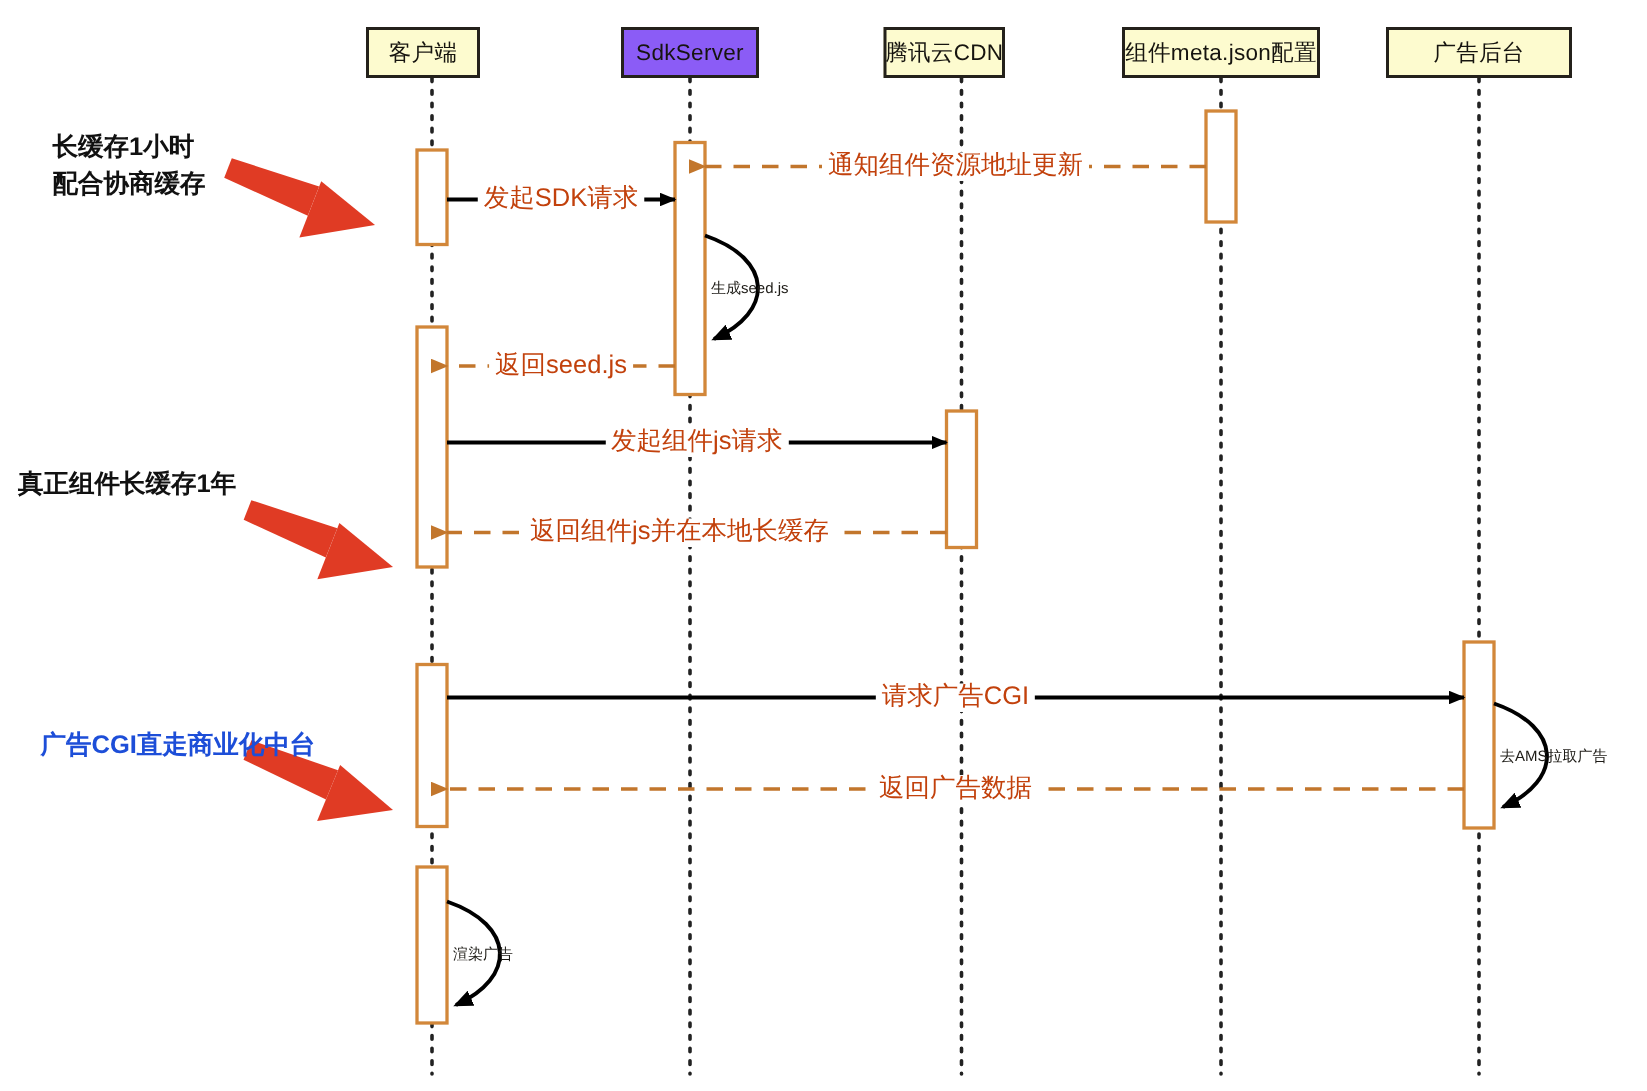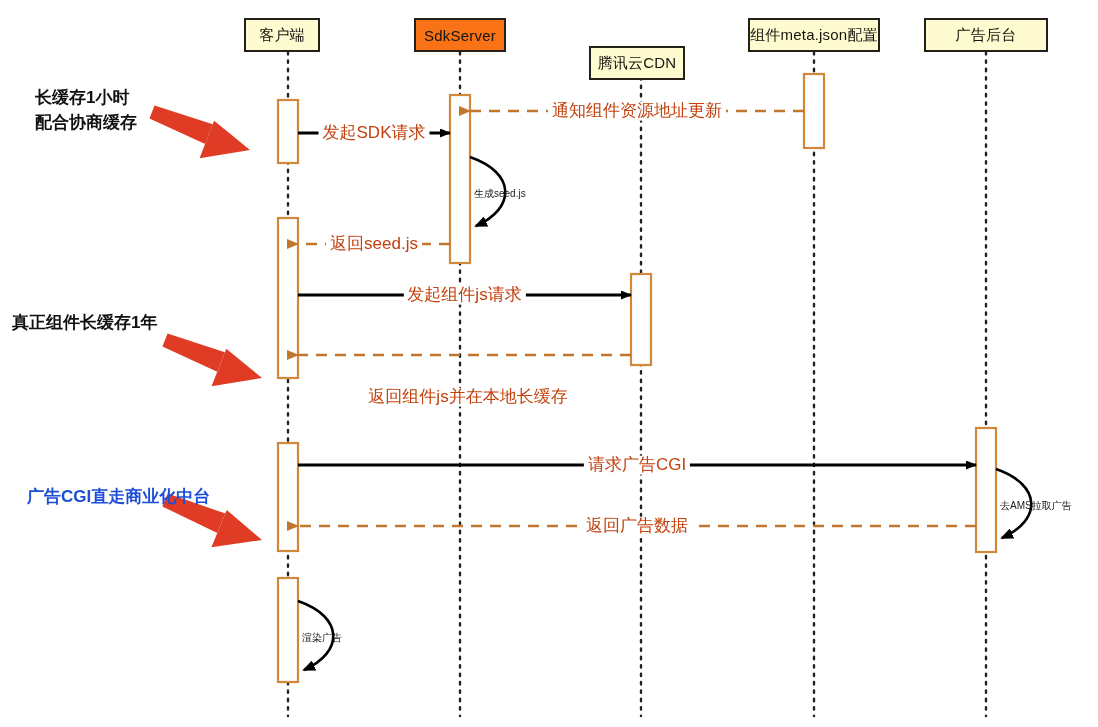--- a/index.html
+++ b/index.html
@@ -123,40 +123,40 @@
         <path d="M162.44667125123817,346.51770759552363 L217.20155913356592,371.7270664010682 L224.8615453798514,352.1739436144974 L167.55332874876183,333.48229240447637 Z" fill="#e03b24"></path>
         <path d="M262,378 L211.5477597613076,386.15913321972766 L226.24763812917928,348.6357594912131 Z" fill="#e03b24"></path>
         <path d="M162.33139622844396,506.4713641460234 L217.31994828194755,532.9329653692542 L225.32575959661565,513.5188729311841 L167.66860377155604,493.5286358539766 Z" fill="#e03b24"></path>
         <path d="M262,540 L211.41089707350204,547.2624145497346 L226.77443021546034,510.0058466804857 Z" fill="#e03b24"></path>
       </g>
   </svg>
   <div id="actor-layer">
       <div class="actor-box" style="left: 244px; top: 18px; width: 76px; background: rgb(253, 251, 207); border-color: rgb(36, 33, 27);">
         <span>客户端</span>
       </div>
-      <div class="actor-box" style="left: 414px; top: 18px; width: 92px; background: #f97316; border-color: rgb(36, 33, 27);">
+      <div class="actor-box" style="left: 414px; top: 18px; width: 92px; background: #8b5cf6; border-color: rgb(36, 33, 27);">
         <span>SdkServer</span>
       </div>
-      <div class="actor-box" style="left: 589px; top: 18px; width: 96px; background: rgb(253, 251, 207); border-color: rgb(36, 33, 27); margin-top: 28px;">
+      <div class="actor-box" style="left: 589px; top: 18px; width: 81px; background: rgb(253, 251, 207); border-color: rgb(36, 33, 27);">
         <span>腾讯云CDN</span>
       </div>
       <div class="actor-box" style="left: 748px; top: 18px; width: 132px; background: rgb(253, 251, 207); border-color: rgb(36, 33, 27);">
         <span>组件meta.json配置</span>
       </div>
       <div class="actor-box" style="left: 924px; top: 18px; width: 124px; background: rgb(253, 251, 207); border-color: rgb(36, 33, 27);">
         <span>广告后台</span>
       </div>
     </div>
   <div id="label-layer">
       <div class="msg-label" style="left: 637px; top: 111px;">通知组件资源地址更新</div>
       <div class="msg-label" style="left: 374px; top: 133px;">发起SDK请求</div>
       <div class="self-label" style="left: 474px; top: 193px;">生成seed.js</div>
       <div class="msg-label" style="left: 374px; top: 244px;">返回seed.js</div>
       <div class="msg-label" style="left: 464.5px; top: 295px;">发起组件js请求</div>
-      <div class="msg-label" style="left: 468px; top: 355px; margin-top: 42px;">返回组件js并在本地长缓存</div>
+      <div class="msg-label" style="left: 453px; top: 355px;">返回组件js并在本地长缓存</div>
       <div class="msg-label" style="left: 637px; top: 465px;">请求广告CGI</div>
       <div class="self-label" style="left: 1000px; top: 505px;">去AMS拉取广告</div>
       <div class="msg-label" style="left: 637px; top: 526px;">返回广告数据</div>
       <div class="self-label" style="left: 302px; top: 637px;">渲染广告</div>
     </div>
   <div id="note-layer">
       <div class="note-text" style="left: 35px; top: 86px; color: rgb(17, 17, 17);">
         <div>长缓存1小时</div>
         <div>配合协商缓存</div>
       </div>

